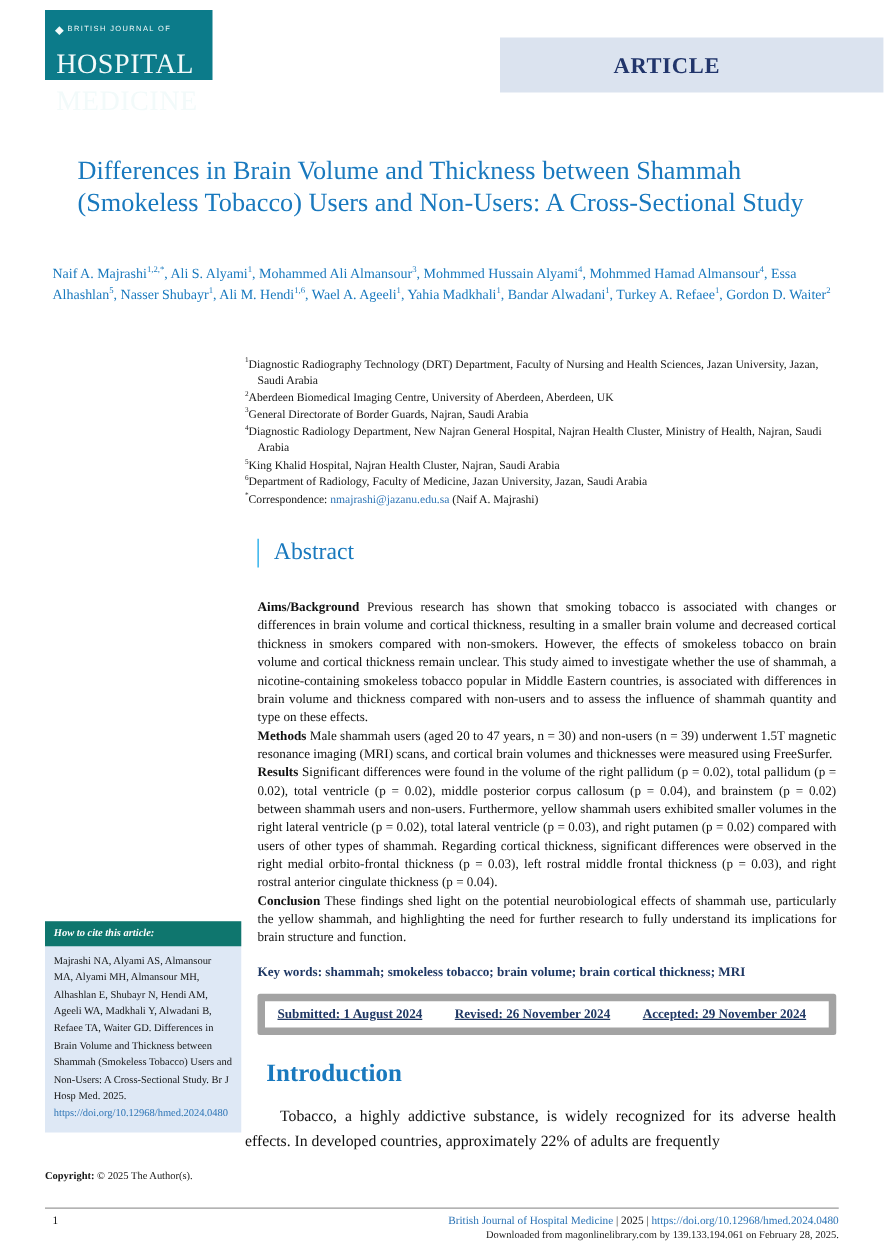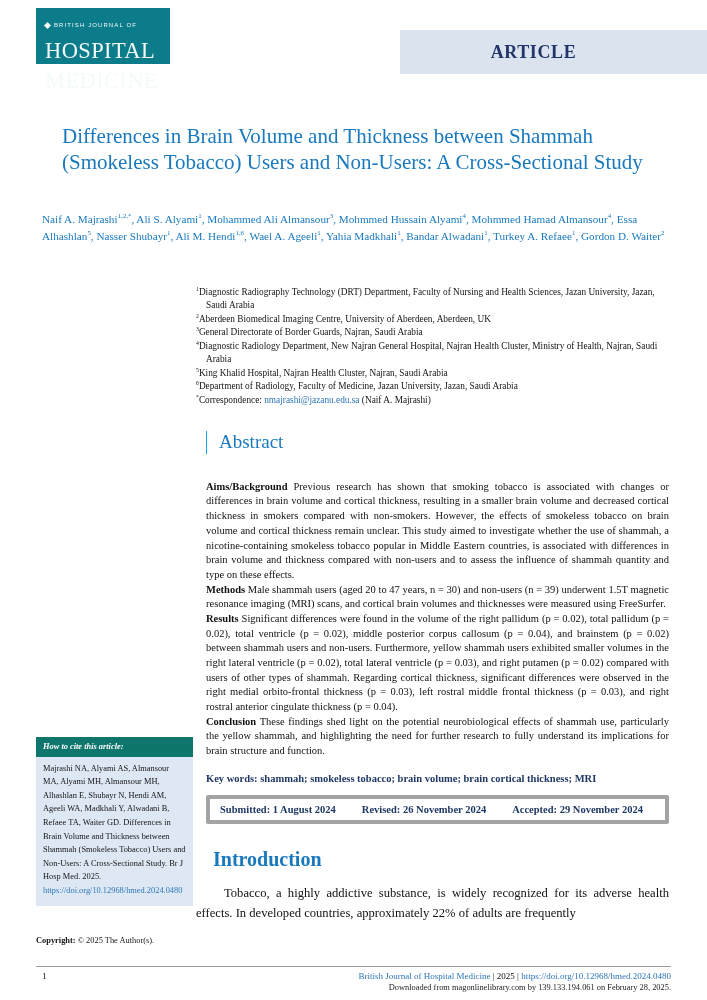--- a/index.html
+++ b/index.html
@@ -75,24 +75,24 @@
   .abstract-body {
     margin-top: 26px; font-size: 10.5px; line-height: 1.4;
     text-align: justify;
   }
   .abs-p { margin: 0; }
   .keywords {
     margin-top: 14px; font-size: 10.5px; font-weight: bold; color: #1f3864;
   }
   .dates-row {
     margin-top: 11px;
-    border: 4px solid #a3a3a3; border-radius: 2px;
+    border: 6px solid #a3a3a3; border-radius: 2px;
     padding: 5px 10px;
     display: flex; gap: 26px;
-    font-size: 10.5px; font-weight: bold; color: #1f3864;
+    font-size: 10.5px; font-weight: bold; color: #1f3864; text-decoration: underline;
   }
 
   
   .cite-box {
     position: absolute; left: 36px; top: 737px; width: 157px;
     background: #dee8f5; font-size: 8.4px; line-height: 1.62;
   }
   .cite-head {
     background: #0f766e; color: #ffffff;
     font-style: italic; font-weight: bold;

